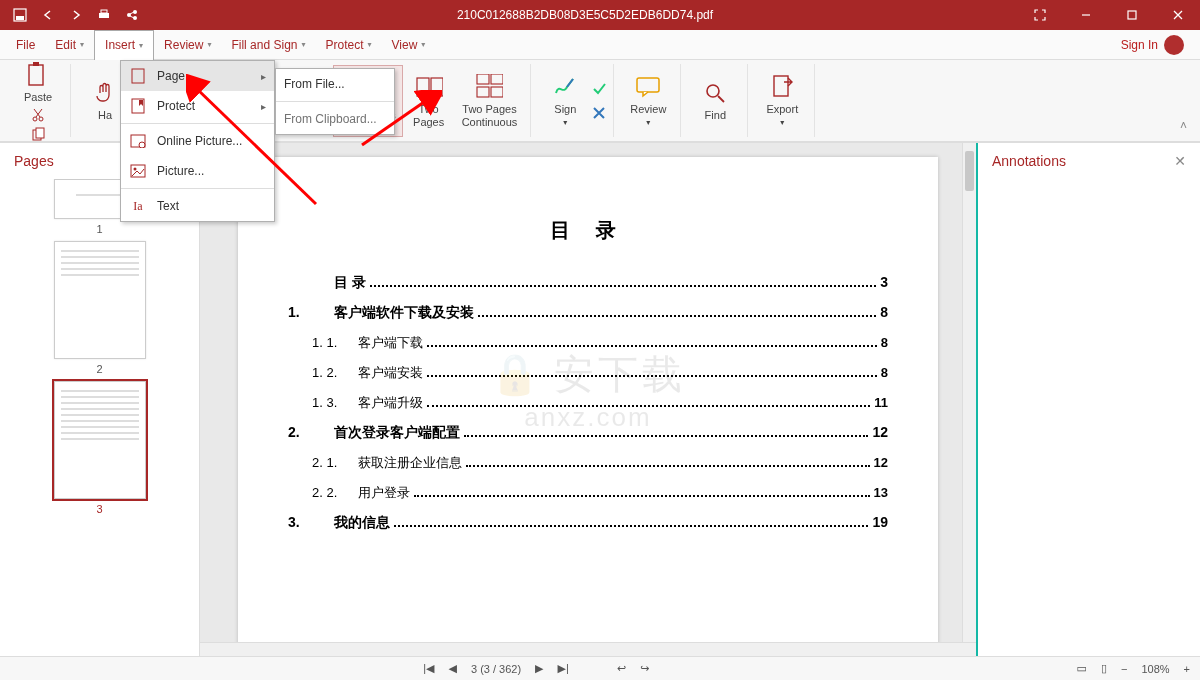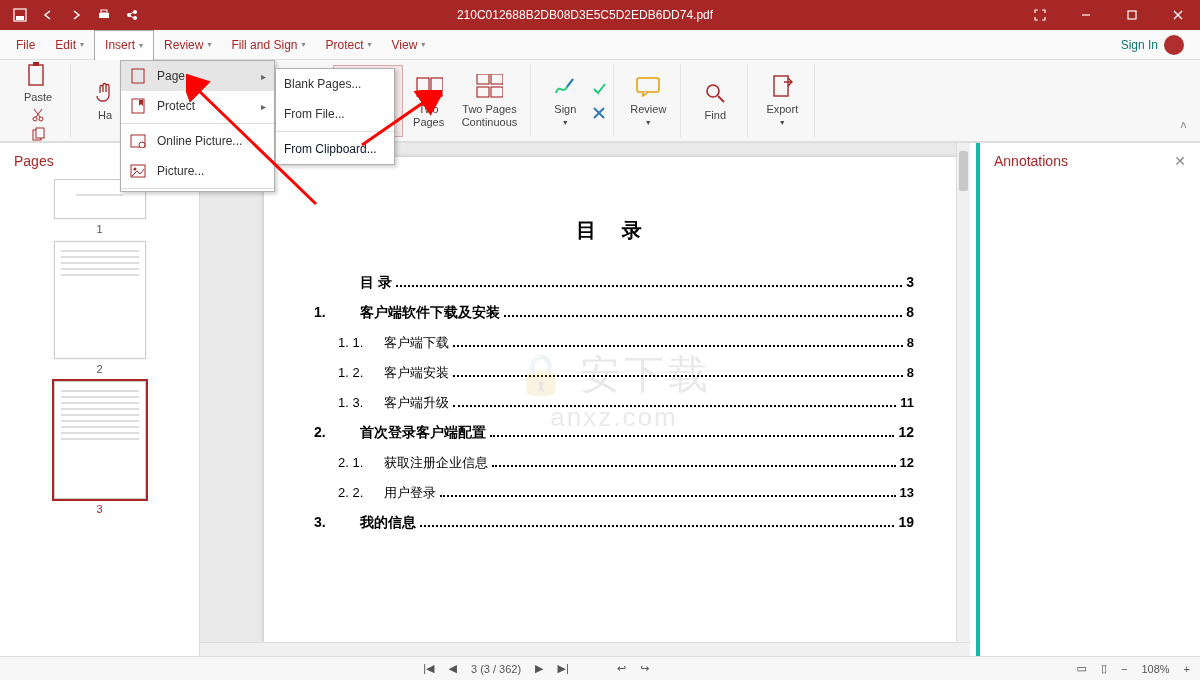--- a/index.html
+++ b/index.html
@@ -7,21 +7,21 @@
 .titlebar { height: 30px; background: #a72727; display: flex; align-items: center; color: #fff; position: relative; }
 .titlebar .qat { display: flex; gap: 8px; padding: 0 10px; }
 .titlebar .qat .tbtn { width: 20px; height: 20px; display: flex; align-items: center; justify-content: center; cursor: pointer; }
 .titlebar .title { flex: 1; text-align: center; font-size: 12px; }
 .titlebar .win-controls { display: flex; gap: 2px; }
 .titlebar .win-controls .wbtn { width: 44px; height: 30px; display: flex; align-items: center; justify-content: center; cursor: pointer; }
 .menubar { height: 30px; background: #fafafa; border-bottom: 1px solid #ddd; display: flex; align-items: center; padding: 0 6px; }
 .menubar .tab { padding: 0 10px; height: 30px; display: flex; align-items: center; gap: 4px; cursor: pointer; color: #a72727; }
 .menubar .tab.active { border: 1px solid #aaa; border-bottom: none; background: #fff; }
 .menubar .chev { font-size: 8px; color: #888; }
-.menubar .signin { margin-left: auto; display: flex; align-items: center; gap: 6px; padding-right: 10px; color: #0f766e; }
+.menubar .signin { margin-left: auto; display: flex; align-items: center; gap: 6px; padding-right: 10px; color: #b91c1c; }
 .avatar { width: 20px; height: 20px; border-radius: 50%; background: #b02e2e; }
 .ribbon { height: 82px; background: #f7f7f7; border-bottom: 1px solid #ddd; display: flex; align-items: stretch; padding: 4px 3px 4px 6px; gap: 2px; }
 .rgrp { display: flex; flex-direction: column; align-items: center; justify-content: center; padding: 0 6px; border-right: 1px solid #e3e3e3; }
 .rgrp:last-child { border-right: none; }
 .rbtn { display: flex; flex-direction: column; align-items: center; justify-content: center; padding: 2px 6px; gap: 2px; cursor: pointer; border: 1px solid transparent; min-width: 52px; height: 72px; }
 .rbtn.sel { background: #f4e6e6; border: 1px solid #d9a9a9; }
 .rbtn .ic { width: 28px; height: 28px; display: flex; align-items: center; justify-content: center; }
 .rbtn .lbl { font-size: 11px; text-align: center; line-height: 1.1; color: #444; }
 .rsmall { display: flex; align-items: center; gap: 6px; }
 .rsmall .sbtn { width: 24px; height: 24px; border: 1px solid #ccc; display: flex; align-items: center; justify-content: center; cursor: pointer; }
@@ -30,43 +30,43 @@
 .pages-panel { width: 200px; border-right: 1px solid #ddd; display: flex; flex-direction: column; background: #fff; }
 .pages-panel .hdr { padding: 10px 14px; color: #a72727; font-size: 14px; }
 .pages-panel .thumbs { flex: 1; overflow: hidden; padding: 0 20px; display: flex; flex-direction: column; gap: 6px; align-items: center; }
 .thumb { display: flex; flex-direction: column; align-items: center; gap: 4px; }
 .thumb .pg { width: 92px; height: 118px; background: #fff; border: 1px solid #ccc; box-shadow: 0 0 2px rgba(0,0,0,.1); display: flex; flex-direction: column; gap: 4px; padding: 8px 6px; }
 .thumb.sel .pg { outline: 2px solid #a72727; }
 .thumb .num { font-size: 11px; color: #555; }
 .thumb.sel .num { color: #a72727; }
 .pgline { height: 2px; background: #ddd; }
 .doc-view { flex: 1; background: #e9e9e9; display: flex; flex-direction: column; position: relative; min-width: 0; }
-.doc-scroll { flex: 1; overflow: hidden; display: flex; justify-content: flex-end; padding: 14px 6px 8px 6px; position: relative; }
+.doc-scroll { flex: 1; overflow: hidden; display: flex; justify-content: center; padding: 14px 6px 8px 6px; position: relative; }
 .vscroll { position: absolute; right: 0; top: 0; bottom: 0; width: 14px; background: #f0f0f0; border-left: 1px solid #ddd; }
 .vscroll .thumb-bar { position: absolute; top: 8px; left: 2px; right: 2px; height: 40px; background: #c8c8c8; border-radius: 2px; }
 .hscroll { height: 14px; background: #f0f0f0; border-top: 1px solid #ddd; position: relative; }
 .page { width: 700px; min-height: 900px; background: #fff; box-shadow: 0 0 4px rgba(0,0,0,.2); padding: 50px 50px 20px 50px; font-family: "SimSun", serif; color: #000; position: relative; }
 .page .titlec { text-align: center; font-size: 20px; font-weight: bold; margin: 10px 0 30px; letter-spacing: 10px; }
 .tocrow { display: flex; align-items: baseline; font-size: 14px; margin: 12px 0; }
 .tocrow.sub { padding-left: 24px; font-size: 13px; }
 .tocrow .tnum { width: 46px; flex: 0 0 auto; font-weight: bold; }
 .tocrow.sub .tnum { width: 46px; font-weight: normal; }
 .tocrow .ttxt { white-space: nowrap; }
 .tocrow .dots { flex: 1; border-bottom: 2px dotted #000; margin: 0 4px 3px; }
 .tocrow .tpg { flex: 0 0 auto; font-weight: bold; }
-.ann-panel { width: 224px; border-left: 4px solid #14b8a6; background: #fff; margin-left: 6px; }
+.ann-panel { width: 224px; border-left: 2px solid #14b8a6; background: #fff; }
 .ann-panel .hdr { display: flex; align-items: center; padding: 10px 14px; color: #a72727; font-size: 14px; }
 .ann-panel .hdr .close { margin-left: auto; cursor: pointer; color: #888; }
 .statusbar { height: 24px; background: #f7f7f7; border-top: 1px solid #ddd; display: flex; align-items: center; padding: 0 10px; font-size: 11px; color: #555; gap: 14px; }
 .statusbar .navgrp { margin: 0 auto; display: flex; align-items: center; gap: 14px; }
 .statusbar .zoomgrp { display: flex; align-items: center; gap: 14px; }
 .dropdown { position: absolute; background: #fff; border: 1px solid #b0b0b0; box-shadow: 2px 2px 4px rgba(0,0,0,.2); z-index: 100; font-size: 12px; }
 .dd-item { display: flex; align-items: center; height: 30px; padding: 0 14px 0 8px; cursor: pointer; gap: 10px; position: relative; }
 .dd-item.hov { background: #e5e5e5; }
-.dd-item.disabled { color: #0f172a; cursor: default; }
+.dd-item.disabled { color: #737373; cursor: default; }
 .dd-item .ico { width: 18px; height: 18px; display: flex; align-items: center; justify-content: center; color: #a72727; }
 .dd-item .sub-arrow { position: absolute; right: 8px; font-size: 10px; color: #666; }
 .dd-sep { height: 1px; background: #ddd; margin: 2px 0; }
 .redarrow { position: absolute; z-index: 200; pointer-events: none; }
 .watermark { position: absolute; left: 50%; top: 190px; transform: translateX(-50%); opacity: .12; text-align: center; color: #555; pointer-events: none; font-family: Arial, sans-serif; }
 .watermark .wm1 { font-size: 40px; letter-spacing: 4px; display: flex; gap: 10px; align-items: center; justify-content: center; }
 .watermark .wm2 { font-size: 26px; letter-spacing: 2px; }
 svg { display: block; }
 </style>
 </head>
@@ -496,26 +496,27 @@
     <span class="ico">
         <svg width="16" height="14">
           <rect x="1" y="1" width="14" height="12" fill="none" stroke="#a72727"></rect>
           <circle cx="5" cy="5" r="1.5" fill="#a72727"></circle>
           <path d="M2 12 L7 7 L10 10 L14 5" fill="none" stroke="#a72727"></path>
         </svg>
       </span>
     <span>Picture...</span>
   </div>
   <div class="dd-sep"></div>
+  <div class="dd-item">
+    <span class="ico" style="font-family:serif;color:#a72727;font-size:12px;">Ia</span>
+    <span>Text</span>
+  </div>
 </div>
 
 <div class="dropdown" style="left:275px; top:68px; width:120px;">
-  <div class="dd-item">
-      <span>Blank Pages...</span>
-    </div>
   <div class="dd-item">
       <span>From File...</span>
     </div>
   <div class="dd-sep"></div>
   <div class="dd-item disabled">
       <span>From Clipboard...</span>
     </div>
 </div>
 
 <svg class="redarrow" style="left:186px; top:74px;" width="140" height="140">

